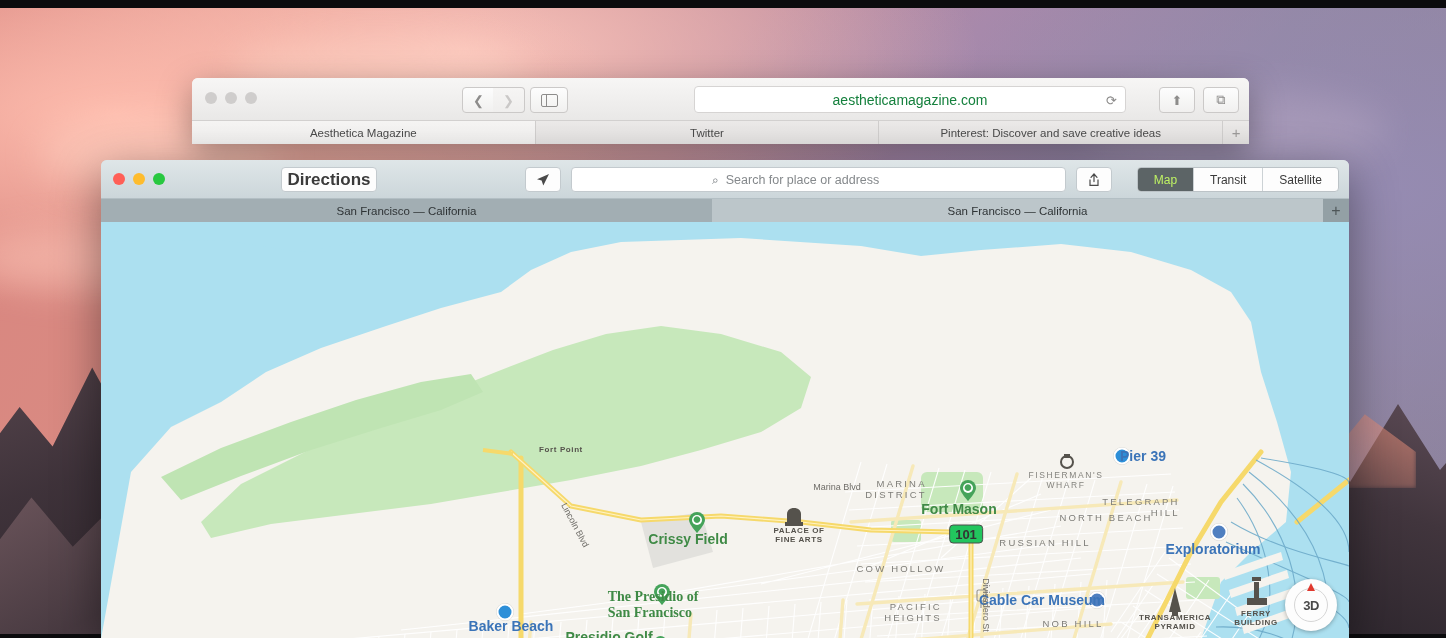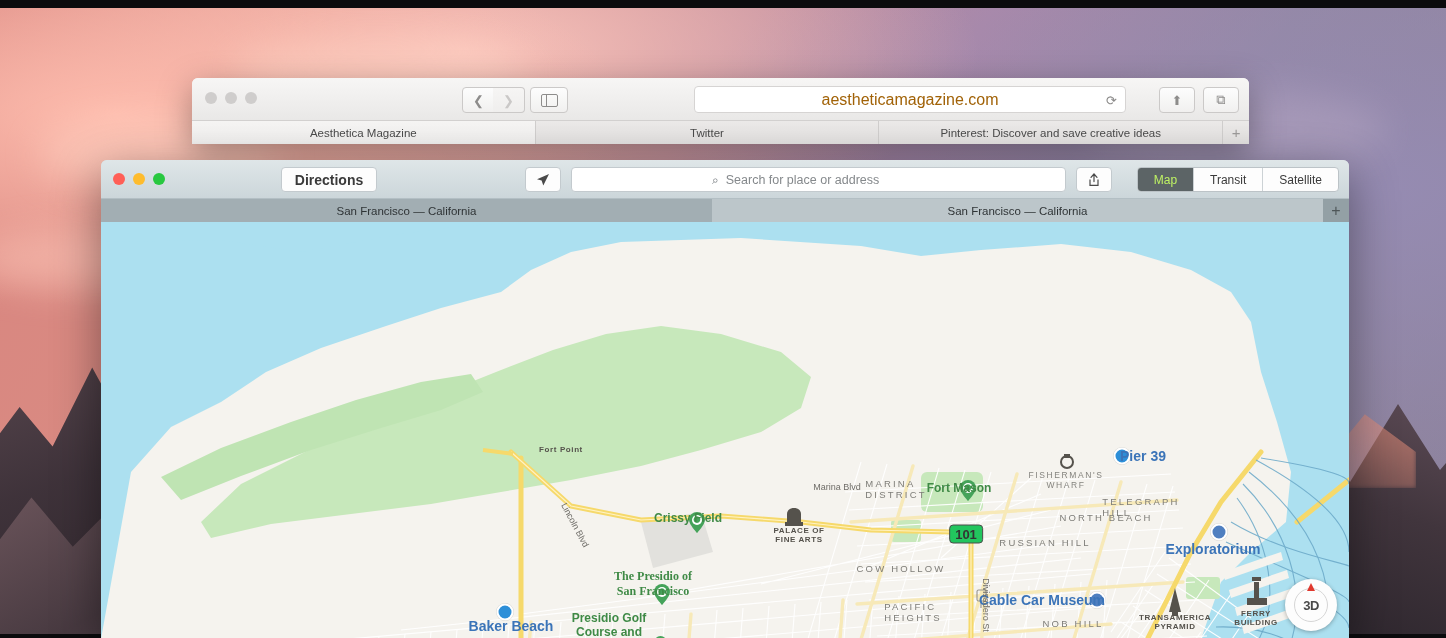--- a/index.html
+++ b/index.html
@@ -72,21 +72,21 @@
   #sf-fwd{left:301px;width:31px;border-left:none;border-radius:0 4px 4px 0;}
   #sf-back{border-radius:4px 0 0 4px;}
   #sf-sidebar{left:338px;width:36px;}
   .sidebar-glyph{width:15px;height:11px;border:1.4px solid #8d8c8b;border-radius:2px;position:relative;}
   .sidebar-glyph:after{content:"";position:absolute;left:4.5px;top:0;bottom:0;width:1.4px;background:#8d8c8b;}
   #sf-url{
     position:absolute;top:8px;left:502px;width:430px;height:25px;
     background:#fff;border:1px solid #d6d4d3;border-radius:4px;
     display:flex;align-items:center;justify-content:center;
   }
-  #sf-url .url-text{font-size:16px;color:#a16207;}
+  #sf-url .url-text{font-size:14px;color:#15803d;}
   #sf-reload{position:absolute;right:8px;top:50%;transform:translateY(-50%);font-size:13px;color:#8b8a89;}
   .sf-right{position:absolute;top:9px;right:10px;display:flex;gap:8px;}
   .sf-right .navbtn{position:static;width:34px;}
   .sf-tabbar{height:23px;display:flex;background:linear-gradient(#eceae9,#e2e0df);}
   .sf-tab{
     flex:1;display:flex;align-items:center;justify-content:center;
     font-size:11.5px;color:#4a4a4a;border-right:1px solid #d0cecd;height:100%;
     overflow:hidden;white-space:nowrap;
   }
   .sf-tab.active{background:linear-gradient(#f6f5f4,#efeeed);}
@@ -105,21 +105,21 @@
     border-bottom:1px solid #b3bfc4;
   }
   #maps .traffic{top:13px;left:12px;}
   .tl-red{background:#ff5f57;}
   .tl-yellow{background:#febc2e;}
   .tl-green{background:#28c840;}
   #directions-btn{
     position:absolute;left:180px;top:7px;width:94px;height:23px;
     background:#fdfdfd;border:1px solid #c3cace;border-radius:4px;
     display:flex;align-items:center;justify-content:center;
-    font-size:14px;font-weight:bold;color:#3a3a3a;
+    font-size:17px;font-weight:bold;color:#3a3a3a;
   }
   #locate-btn{
     position:absolute;left:424px;top:7px;width:34px;height:23px;
     background:#fdfdfd;border:1px solid #c3cace;border-radius:4px;
     display:flex;align-items:center;justify-content:center;
   }
   #maps-search{
     position:absolute;left:470px;top:7px;width:493px;height:23px;
     background:#fff;border:1px solid #c3cace;border-radius:4px;
     display:flex;align-items:center;
@@ -152,24 +152,24 @@
     color:#4e5658;font-size:16px;background:#93a0a5;}
 
   
   #map{position:relative;width:1248px;height:417px;background:#ace0f0;overflow:hidden;}
   #map svg{position:absolute;inset:0;}
   .mlabel{
     position:absolute;white-space:nowrap;pointer-events:none;
     transform:translate(-50%,-50%);
   }
   .nb{ 
-    font-size:9.5px;letter-spacing:2.2px;color:#7e7d78;font-weight:500;text-align:left;
+    font-size:9.5px;letter-spacing:2.2px;color:#7e7d78;font-weight:500;text-align:right;
   }
   .nb2{font-size:8.5px;letter-spacing:1.6px;color:#85847f;text-align:center;}
-  .poi-green{font-size:12px;color:#3f8a46;font-weight:bold;text-align:center;}
+  .poi-green{font-size:14px;color:#3f8a46;font-weight:bold;text-align:left;margin-top:21px;}
   .poi-blue{font-size:14px;color:#3b74b8;font-weight:bold;text-align:center;}
   .poi-dark{font-size:8px;color:#55524c;font-weight:bold;letter-spacing:.6px;text-align:center;}
   .street{font-size:9px;color:#6f6d68;}
   .pin{position:absolute;transform:translate(-50%,-100%);}
   .pin-dot{
     position:absolute;transform:translate(-50%,-50%);
     width:13px;height:13px;border-radius:50%;border:2.4px solid #fff;
     box-shadow:0 0 0 .5px rgba(0,0,0,.12);
   }
   #compass3d{

